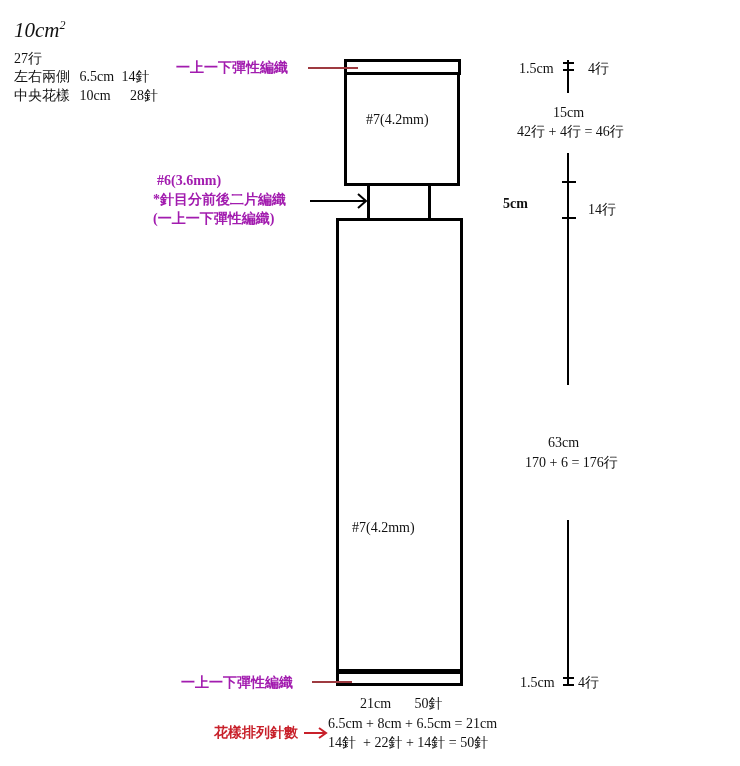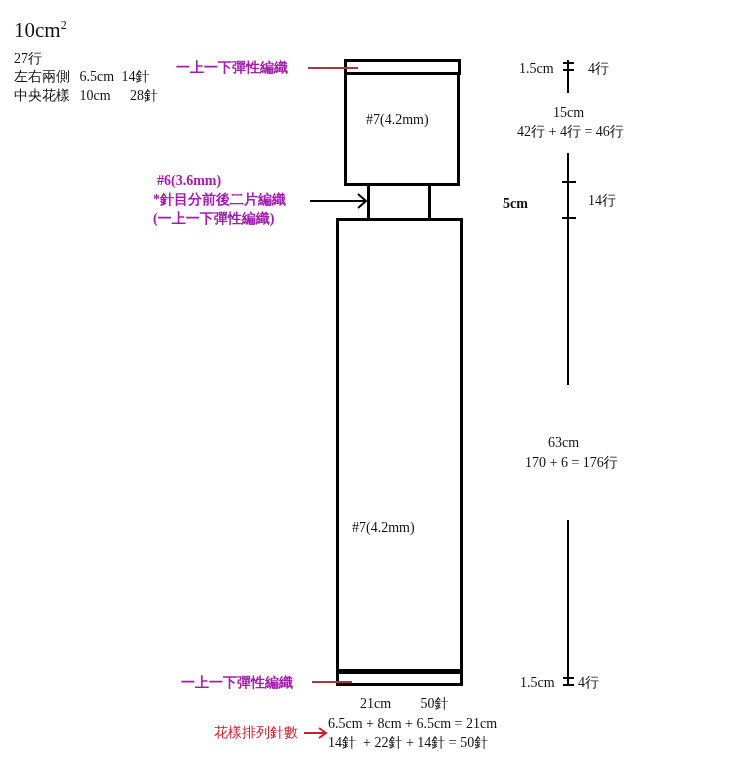--- a/index.html
+++ b/index.html
@@ -1,22 +1,22 @@
 <!DOCTYPE html>
 <html><head>
 <meta charset="utf-8">
 <style>
   html, body { margin: 0; padding: 0; background: #ffffff; }
   body { width: 740px; height: 766px; position: relative; overflow: hidden;
          font-family: "Liberation Serif", "DejaVu Serif", serif; color: #111; }
   .abs { position: absolute; white-space: nowrap; }
   .t14 { font-size: 14px; line-height: 17px; }
   .red { color: #a21caf; font-weight: bold; }
-  .red2 { color: #c8202a; font-weight: normal; }
-  .title { font-size: 21px; }
+  .red2 { color: #c8202a; font-weight: bold; }
+  .title { font-size: 21px; font-style: italic; }
   .box { position: absolute; border: 3px solid #000; box-sizing: border-box; background: #fff; }
   svg { position: absolute; left: 0; top: 0; }
 </style>
 </head>
 <body>
 
 <div class="abs title" style="left:14px; top:18px;">
   <span>10cm</span><sup style="font-size:12px;">2</sup>
 </div>
 <div class="abs t14" style="left:14px; top:50px;">27行</div>
@@ -67,24 +67,24 @@
 <div class="abs t14 red" style="left:153px; top:191px;">*針目分前後二片編織</div>
 <div class="abs t14 red" style="left:153px; top:210px;">(一上一下彈性編織)</div>
 <div class="abs t14 red" style="left:181px; top:674px;">一上一下彈性編織</div>
 <div class="abs t14 red2" style="left:214px; top:724px;">花樣排列針數</div>
 
 <div class="abs t14" style="left:519px; top:60px;">1.5cm</div>
 <div class="abs t14" style="left:588px; top:60px;">4行</div>
 <div class="abs t14" style="left:553px; top:104px;text-align:right;">15cm</div>
 <div class="abs t14" style="left:517px; top:123px;">42行 + 4行 = 46行</div>
 <div class="abs t14" style="left:503px; top:195px;font-weight:bold;">5cm</div>
-<div class="abs t14" style="left:588px; top:192px;">14行</div>
+<div class="abs t14" style="left:588px; top:201px;">14行</div>
 <div class="abs t14" style="left:548px; top:434px;">63cm</div>
 <div class="abs t14" style="left:525px; top:454px;">170 + 6 = 176行</div>
 <div class="abs t14" style="left:520px; top:674px;">1.5cm</div>
 <div class="abs t14" style="left:578px; top:674px;">4行</div>
 
 <div class="abs t14" style="left:360px; top:695px;">
   <span>21cm</span>
-  <span style="margin-left:26px;">50針</span>
+  <span style="margin-left:20px;">50針</span>
 </div>
 <div class="abs t14" style="left:328px; top:715px;">6.5cm + 8cm + 6.5cm = 21cm</div>
 <div class="abs t14" style="left:328px; top:734px; white-space:pre;">14針  + 22針 + 14針 = 50針</div>
 
 </body></html>

